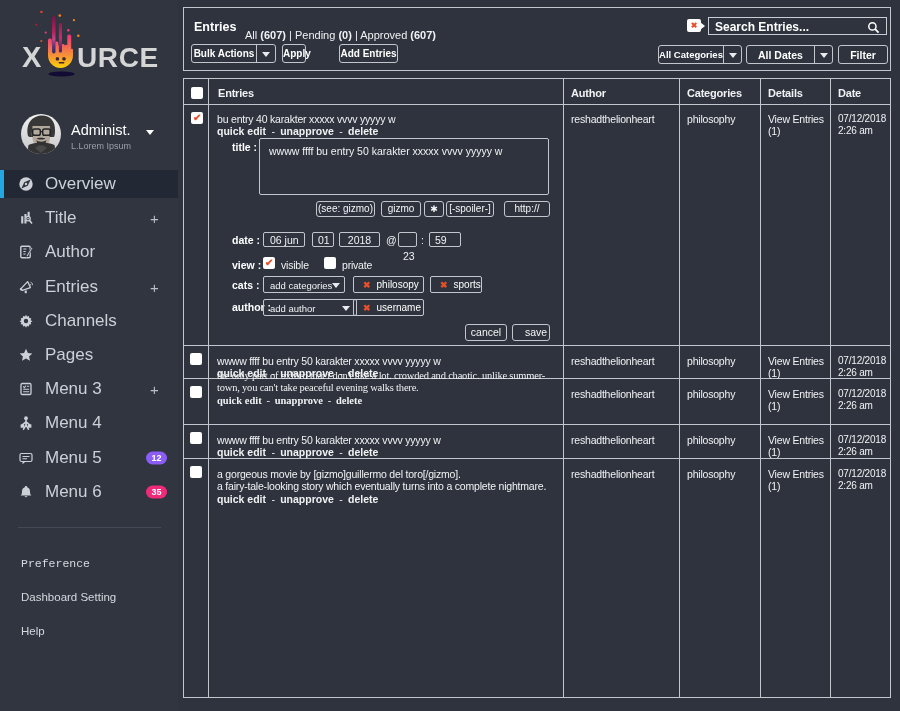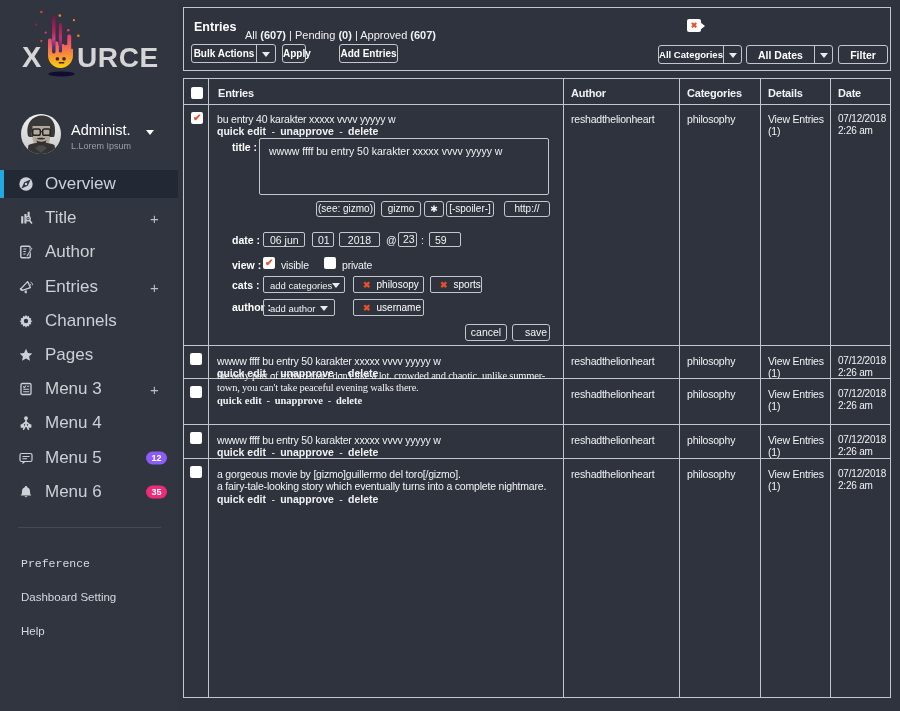--- a/index.html
+++ b/index.html
@@ -241,20 +241,27 @@
   <div class="btn" style="left:562px; top:37px; width:87px; height:19px;">
       <span style="line-height:18px; display:block; margin-right:18px;">All Dates</span>
       <span style="position:absolute; right:0; top:0; width:18px; height:100%; border-left:1px solid #c2c7ce;">
         <span class="car"></span>
       </span>
     </div>
   <div class="btn" style="left:654px; top:37px; width:50px; height:19px; line-height:18px;">Filter</div>
   <div id="dismiss">
       <span>✖</span>
     </div>
+  <div id="search">
+      <span>Search Entries...</span>
+    <svg style="position:absolute; right:6px; top:2.5px;" width="13" height="13" viewBox="0 0 13 13">
+        <circle cx="5.4" cy="5.4" r="3.6" fill="none" stroke="#fff" stroke-width="1.5"></circle>
+        <path d="M8.2,8.2 L11.6,11.6" stroke="#fff" stroke-width="1.8"></path>
+      </svg>
+  </div>
 </div>
 
 <div id="tbl">
     <div class="vline" style="left:24px;"></div>
     <div class="vline" style="left:379px;"></div>
     <div class="vline" style="left:495px;"></div>
     <div class="vline" style="left:576px;"></div>
     <div class="vline" style="left:646px;"></div>
     <div class="hline" style="top:25px;"></div>
     <div class="cb" style="left:7px; top:8px;"></div>
@@ -288,41 +295,41 @@
       <div style="margin:1px 6px;">06 jun</div>
     </div>
     <div class="fld" style="left:128px; top:153px; width:22px; height:15px;">
       <div style="margin:1px 5px;">01</div>
     </div>
     <div class="fld" style="left:155px; top:153px; width:41px; height:15px;">
       <div style="margin:1px 0; text-align:center;">2018</div>
     </div>
     <div class="cell" style="left:202px; top:155px;">@</div>
     <div class="fld" style="left:214px; top:153px; width:19px; height:15px;">
-      <div style="margin:0 4px;">23</div>
+      <div style="margin:17px 4px;">23</div>
     </div>
     <div class="cell" style="left:237px; top:155px;">:</div>
     <div class="fld" style="left:245px; top:153px; width:32px; height:15px;">
       <div style="margin:1px 5px;">59</div>
     </div>
     <div class="lab" style="left:34px; top:180px;">view :</div>
     <div class="cb" style="left:79px; top:178px;"></div>
     <span class="red-check" style="left:81px; top:178px; font-size:10px; position:absolute;">✔</span>
     <div class="cell" style="left:97px; top:180px;">visible</div>
     <div class="cb" style="left:140px; top:178px;"></div>
     <div class="cell" style="left:158px; top:180px;">private</div>
     <div class="lab" style="left:34px; top:200px;">cats :</div>
     <div class="fld" style="left:79px; top:197px; width:82px; height:17px; font-size:9.5px;">
       <div style="margin:2.5px 12px 2px 6px;">add categories</div>
       <span class="car" style="left:auto; right:4px; transform:translateY(-40%);"></span>
     </div>
     <div class="tag" style="left:169px; top:197px; width:71px;"><span style="margin-left:9px;" class="x">✖</span><span style="margin-left:6px;">philosopy</span></div>
     <div class="tag" style="left:246px; top:197px; width:52px;"><span style="margin-left:9px;" class="x">✖</span><span style="margin-left:6px;">sports</span></div>
     <div class="lab" style="left:34px; top:222px;">author :</div>
-    <div class="fld" style="left:79px; top:220px; width:72px; height:17px; font-size:9.5px;">
+    <div class="fld" style="left:79px; top:220px; width:94px; height:17px; font-size:9.5px;">
       <div style="margin:2.5px 12px 2px 6px;">add author</div>
       <span class="car" style="left:auto; right:6px; transform:translateY(-40%);"></span>
     </div>
     <div class="tag" style="left:169px; top:220px; width:71px;"><span style="margin-left:9px;" class="x">✖</span><span style="margin-left:6px;">username</span></div>
     <div class="fbtn" style="left:281px; top:245px; width:42px; height:17px; line-height:15px;">cancel</div>
     <div class="fbtn" style="left:328px; top:245px; width:38px; height:17px; line-height:15px;padding-left:10px;">save</div>
     <div class="cb" style="left:6px; top:274px;"></div>
     <div class="cell" style="left:33px; top:276px;">wwww ffff bu entry 50 karakter xxxxx vvvv yyyyy w<br><span class="links">quick edit</span> &nbsp;- &nbsp;<span class="links">unapprove</span> &nbsp;- &nbsp;<span class="links">delete</span></div>
     <div class="cell" style="left:387px; top:276px;">reshadthelionheart</div>
     <div class="cell" style="left:503px; top:276px;">philosophy</div>

